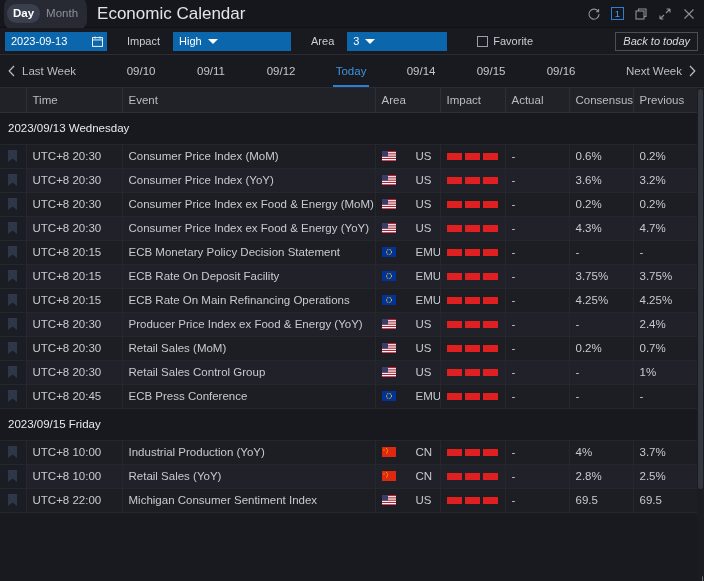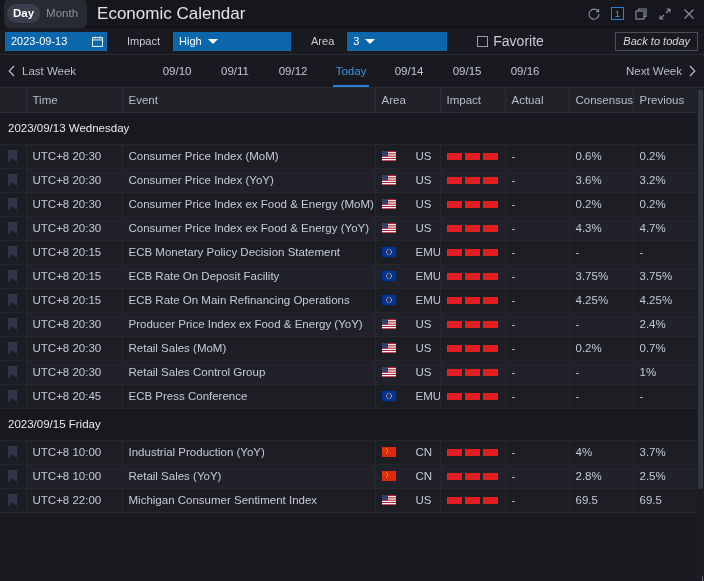--- a/index.html
+++ b/index.html
@@ -76,21 +76,21 @@
     display: flex; align-items: center; justify-content: flex-start;
     padding: 0 4px 0 6px;
     font-size: 11px; color: #ffffff;
     cursor: pointer;
   }
   .fselect.impact { width: 118px; }
   .fselect.area { width: 100px; }
   .caret { width: 0; height: 0; border-left: 5px solid transparent; border-right: 5px solid transparent; border-top: 5px solid #ffffff; margin-left: 6px; }
   .favwrap { display: flex; align-items: center; gap: 5px; margin-left: 22px; cursor: pointer; }
   .chk { width: 11px; height: 11px; border: 1px solid #9aa0ab; background: transparent; }
-  .fav-label { font-size: 14px; color: #c9ccd2; }
+  .fav-label { font-size: 11px; color: #c9ccd2; }
   .fb-spacer { flex: 1 1 auto; }
   .backtoday {
     border: 1px solid #4a4e58;
     background: transparent;
     color: #d8dade;
     font-size: 11px;
     height: 19px;
     padding: 0 7px;
     cursor: pointer;
     font-family: inherit;
@@ -101,21 +101,21 @@
   .weeknav {
     height: 33px; flex: 0 0 33px;
     background: #191a1f;
     display: flex; align-items: center;
     padding: 0 8px;
     border-bottom: 1px solid #2a2c33;
     position: relative;
   }
   .wn-side { display: flex; align-items: center; gap: 7px; font-size: 11.5px; color: #b9bdc5; cursor: pointer; white-space: nowrap; }
   .chev { width: 7px; height: 12px; }
-  .wn-days { flex: 1 1 auto; display: flex; justify-content: center; gap: 0px; height: 100%; }
+  .wn-days { flex: 1 1 auto; display: flex; justify-content: center; gap: 12px; height: 100%; }
   .wn-day {
     font-size: 11.5px;
     color: #c3c7ce;
     width: 58px; text-align: center;
     height: 100%;
     display: flex; align-items: center; justify-content: center;
     cursor: pointer;
     position: relative;
   }
   .wn-day.today { color: #3d93dd; }

